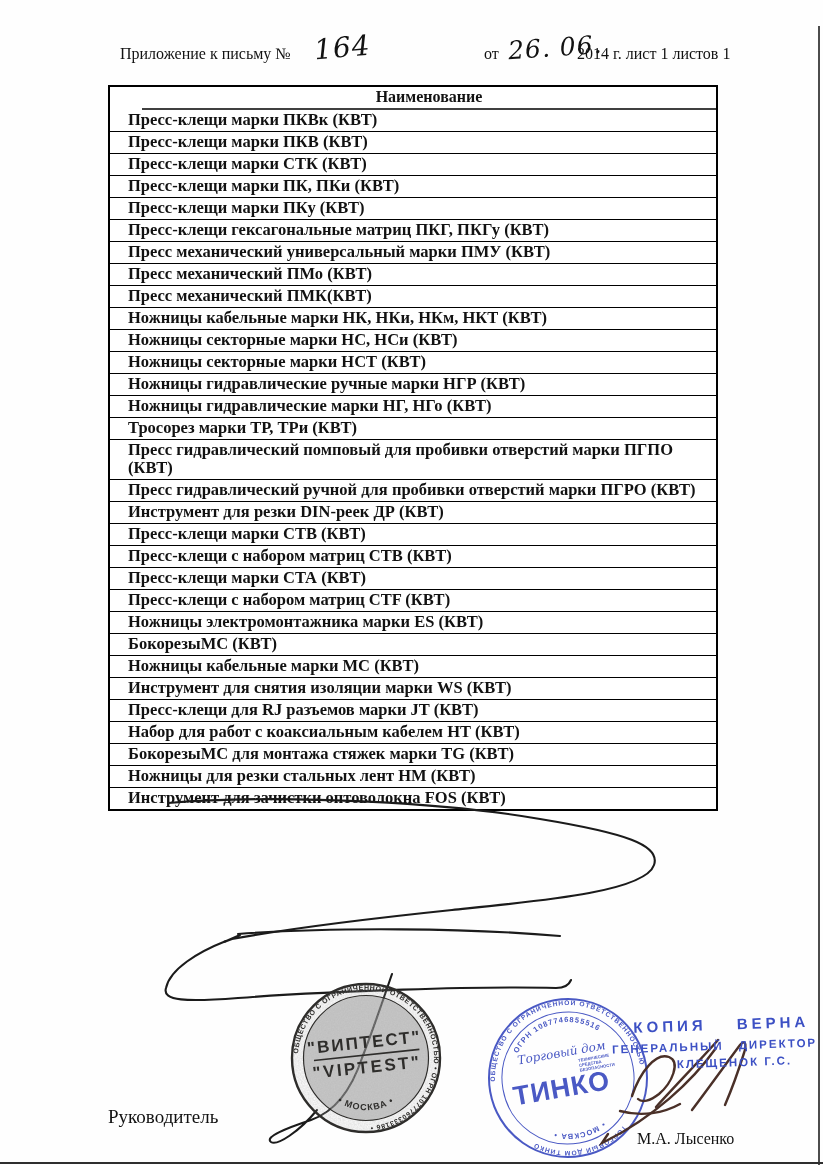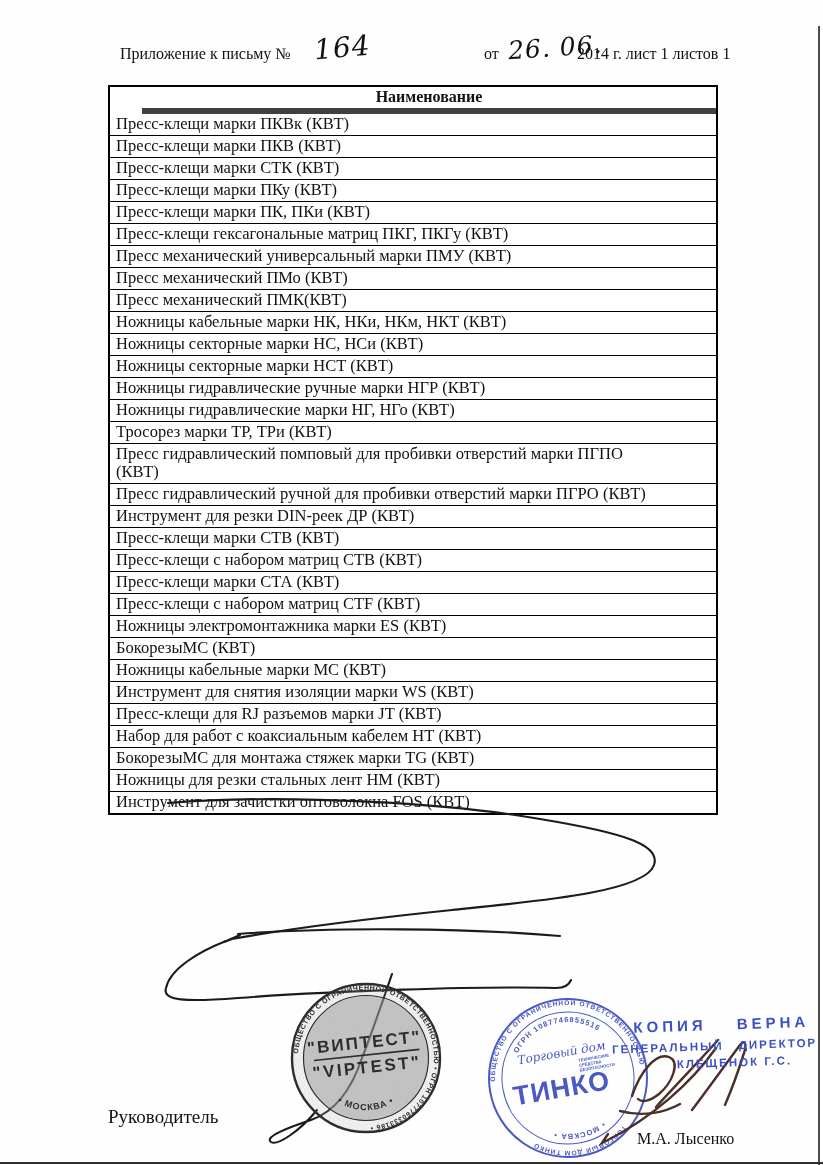--- a/index.html
+++ b/index.html
@@ -13,24 +13,24 @@
   .hdr-prefix{position:absolute;left:120px;top:45px;font-size:16px;}
   .hdr-number{position:absolute;left:314px;top:31px;font-size:28px;font-style:italic;
               font-family:"DejaVu Serif",serif;transform:rotate(-5deg);letter-spacing:1px;}
   .hdr-ot{position:absolute;left:484px;top:45px;font-size:16px;}
   .hdr-date{position:absolute;left:508px;top:33px;font-size:25px;font-style:italic;
             font-family:"DejaVu Serif",serif;transform:rotate(-4deg);letter-spacing:1px;}
   .hdr-tail{position:absolute;left:577px;top:45px;font-size:16px;}
 
   
   .tbl{position:absolute;left:108px;top:85px;width:606px;border:2px solid #000;background:#fff;}
-  .tbl-head{border-bottom:6px solid #404040;text-align:center;font-weight:bold;font-size:16px;
+  .tbl-head{border-bottom:2px solid #404040;text-align:center;font-weight:bold;font-size:16px;
             padding:1px 0 2px 0;margin-left:32px;}
-  .trow{border-bottom:1.5px solid #000;font-size:16.5px;line-height:18px;padding:1px 6px 2px 6px;
-        white-space:pre-line;}
+  .trow{border-bottom:1.5px solid #000;font-size:16.5px;line-height:18px;padding:1px 6px 2px 18px;
+        white-space:pre-line;font-weight:bold;}
   .trow:last-child{border-bottom:none;}
 
   
   .overlay{position:absolute;left:0;top:0;pointer-events:none;}
   .stamp-sans{font-family:"Liberation Sans",sans-serif;}
   .vp-ring-text{font-size:7px;font-weight:bold;letter-spacing:0.6px;}
   .vp-city{font-size:9px;font-weight:bold;letter-spacing:1px;}
   .vp-center1{font-size:17px;font-weight:bold;letter-spacing:2px;text-anchor:middle;}
   .vp-center2{font-size:17px;font-weight:bold;letter-spacing:2.5px;text-anchor:middle;}
   .tk-ring-text{font-size:6.6px;font-weight:bold;letter-spacing:1px;}
@@ -64,22 +64,22 @@
   <div class="hdr-ot">от</div>
   <div class="hdr-date">26. 06.</div>
   <div class="hdr-tail">2014 г. лист 1 листов 1</div>
 
   <div class="tbl">
     <div class="tbl-head">Наименование</div>
     <div class="rows">
         <div class="trow">Пресс-клещи марки ПКВк (КВТ)</div>
         <div class="trow">Пресс-клещи марки ПКВ (КВТ)</div>
         <div class="trow">Пресс-клещи марки СТК (КВТ)</div>
+        <div class="trow">Пресс-клещи марки ПК, ПКи (КВТ)</div>
         <div class="trow">Пресс-клещи марки ПКу (КВТ)</div>
-        <div class="trow">Пресс-клещи марки ПК, ПКи (КВТ)</div>
         <div class="trow">Пресс-клещи гексагональные матриц ПКГ, ПКГу (КВТ)</div>
         <div class="trow">Пресс механический универсальный марки ПМУ (КВТ)</div>
         <div class="trow">Пресс механический ПМо (КВТ)</div>
         <div class="trow">Пресс механический ПМК(КВТ)</div>
         <div class="trow">Ножницы кабельные марки НК, НКи, НКм, НКТ (КВТ)</div>
         <div class="trow">Ножницы секторные марки НС, НСи (КВТ)</div>
         <div class="trow">Ножницы секторные марки НСТ (КВТ)</div>
         <div class="trow">Ножницы гидравлические ручные марки НГР (КВТ)</div>
         <div class="trow">Ножницы гидравлические марки НГ, НГо (КВТ)</div>
         <div class="trow">Тросорез марки ТР, ТРи (КВТ)</div>

